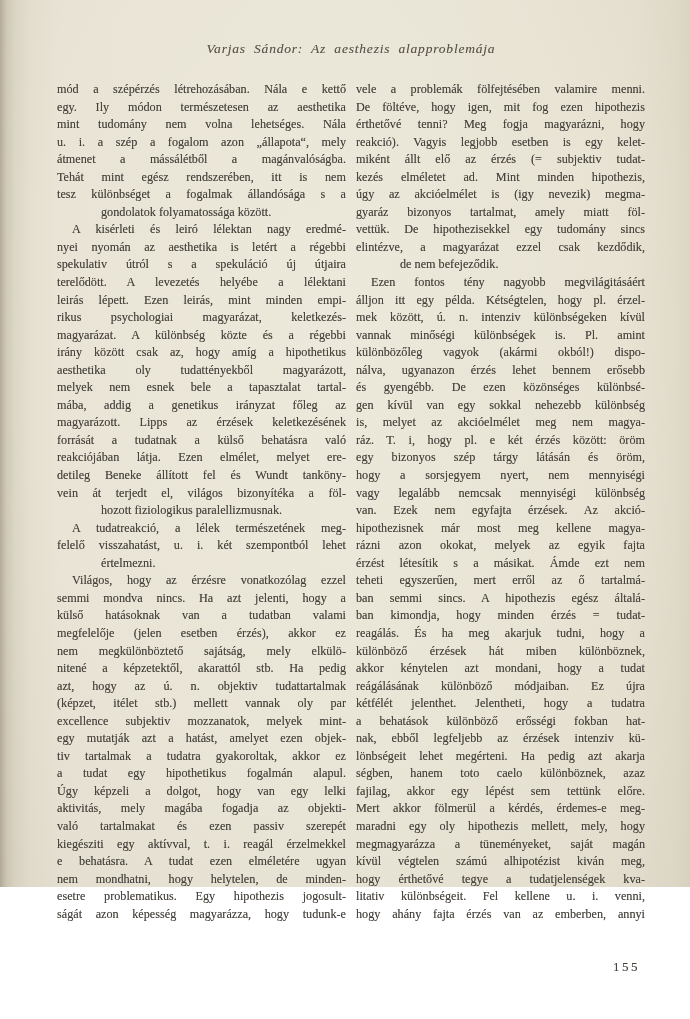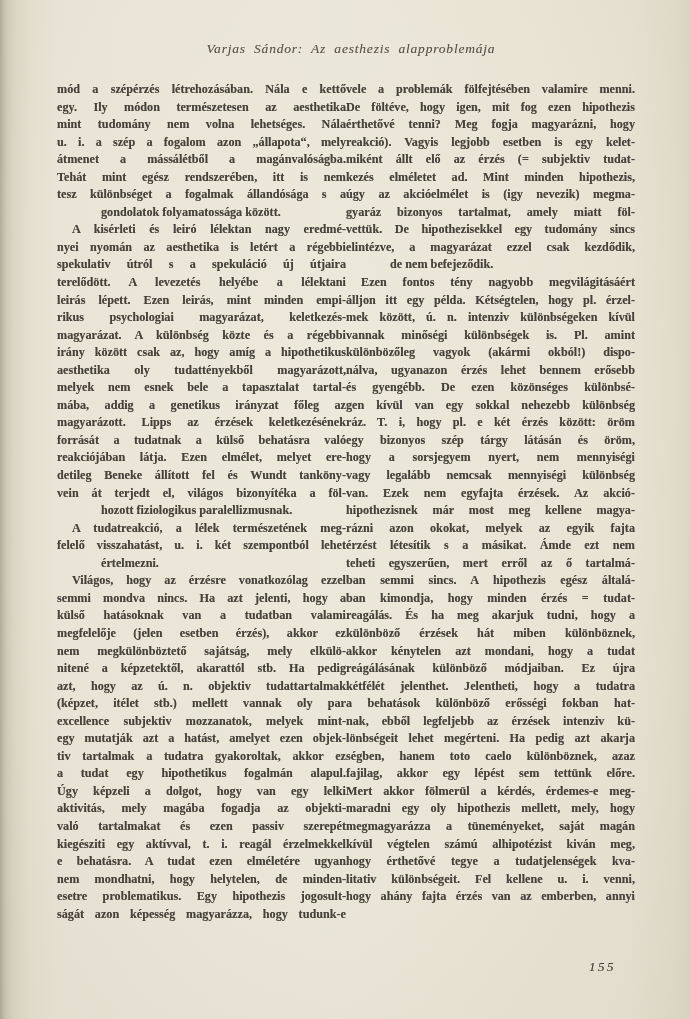--- a/index.html
+++ b/index.html
@@ -6,21 +6,21 @@
     margin: 0;
     padding: 0;
     width: 690px;
     height: 1019px;
     overflow: hidden;
     font-family: "Liberation Serif", "DejaVu Serif", serif;
   }
   .page {
     position: relative;
     width: 690px;
-    height: 1019px;
+    height: 887px;
     background:
       radial-gradient(ellipse at 46% 38%, rgba(255,255,255,0.10) 0%, rgba(0,0,0,0.00) 55%, rgba(80,70,50,0.05) 100%),
       linear-gradient(90deg,
         #b5ad9a 0px, #cfc9b7 6px, #dcd6c5 14px,
         #e5e0d0 30px, #e9e4d5 60px, #eae6d7 50%,
         #e8e3d3 91%, #e3ddcc 98%, #ded8c6 100%);
   }
   .header {
     position: absolute;
     top: 41px;
@@ -33,45 +33,44 @@
     word-spacing: 4px;
     color: var(--header-ink, #5a544b);
     text-shadow: 0 0 0.5px rgba(90,84,75,0.45);
   }
   .columns {
     position: absolute;
     top: 81px;
     left: 57px;
     width: 588px;
     display: flex;
-    font-weight: bold;
+    gap: 10px;
   }
   .column {
     width: 289px;
   }
   .line {
     font-size: 12.2px;
     line-height: 17.55px;
     color: var(--ink, #45413b);
     text-align: justify;
     text-align-last: justify;
     white-space: normal;
     text-shadow: 0 0 0.5px rgba(69,65,59,0.45);
   }
   .line.last { text-align-last: left; margin-left: 44px; }
   .line.indent { text-indent: 15px; }
   .page-number {
     position: absolute;
     top: 959px;
-    left: 589px;
+    left: 613px;
     font-size: 13px;
     letter-spacing: 2.5px;
     color: var(--ink, #45413b);
     text-shadow: 0 0 0.5px rgba(69,65,59,0.45);
-    font-style: italic;
   }
 </style>
 </head>
 <body>
 
 <div class="page">
   <div class="header">Varjas Sándor: Az aesthezis alapproblemája</div>
 
   <div class="columns">
     <div class="column">
@@ -137,20 +136,21 @@
         <div class="line">elintézve, a magyarázat ezzel csak kezdődik,</div>
         <div class="line last">de nem befejeződik.</div>
         <div class="line indent">Ezen fontos tény nagyobb megvilágitásáért</div>
         <div class="line">álljon itt egy példa. Kétségtelen, hogy pl. érzel-</div>
         <div class="line">mek között, ú. n. intenziv különbségeken kívül</div>
         <div class="line">vannak minőségi különbségek is. Pl. amint</div>
         <div class="line">különbözőleg vagyok (akármi okból!) dispo-</div>
         <div class="line">nálva, ugyanazon érzés lehet bennem erősebb</div>
         <div class="line">és gyengébb. De ezen közönséges különbsé-</div>
         <div class="line">gen kívül van egy sokkal nehezebb különbség</div>
+        <div class="line">is, melyet az akcióelmélet meg nem magya-</div>
         <div class="line">ráz. T. i, hogy pl. e két érzés között: öröm</div>
         <div class="line">egy bizonyos szép tárgy látásán és öröm,</div>
         <div class="line">hogy a sorsjegyem nyert, nem mennyiségi</div>
         <div class="line">vagy legalább nemcsak mennyiségi különbség</div>
         <div class="line">van. Ezek nem egyfajta érzések. Az akció-</div>
         <div class="line">hipothezisnek már most meg kellene magya-</div>
         <div class="line">rázni azon okokat, melyek az egyik fajta</div>
         <div class="line">érzést létesítik s a másikat. Ámde ezt nem</div>
         <div class="line">teheti egyszerűen, mert erről az ő tartalmá-</div>
         <div class="line">ban semmi sincs. A hipothezis egész általá-</div>

